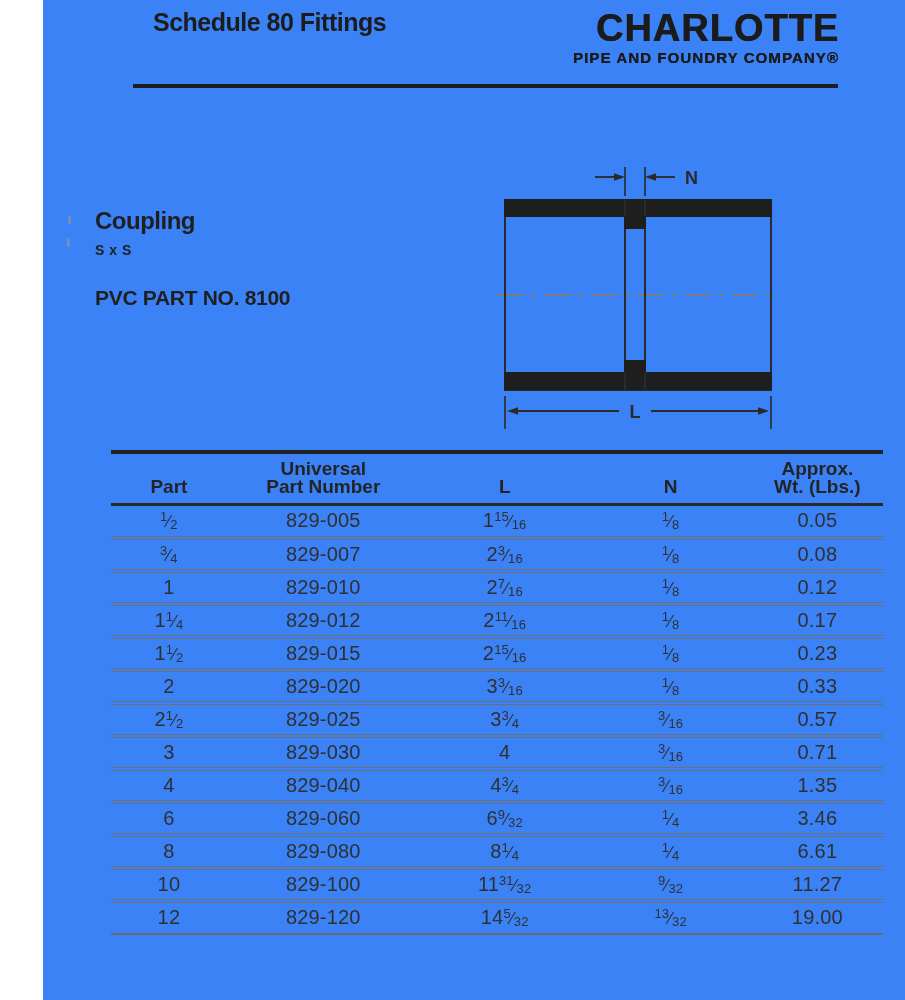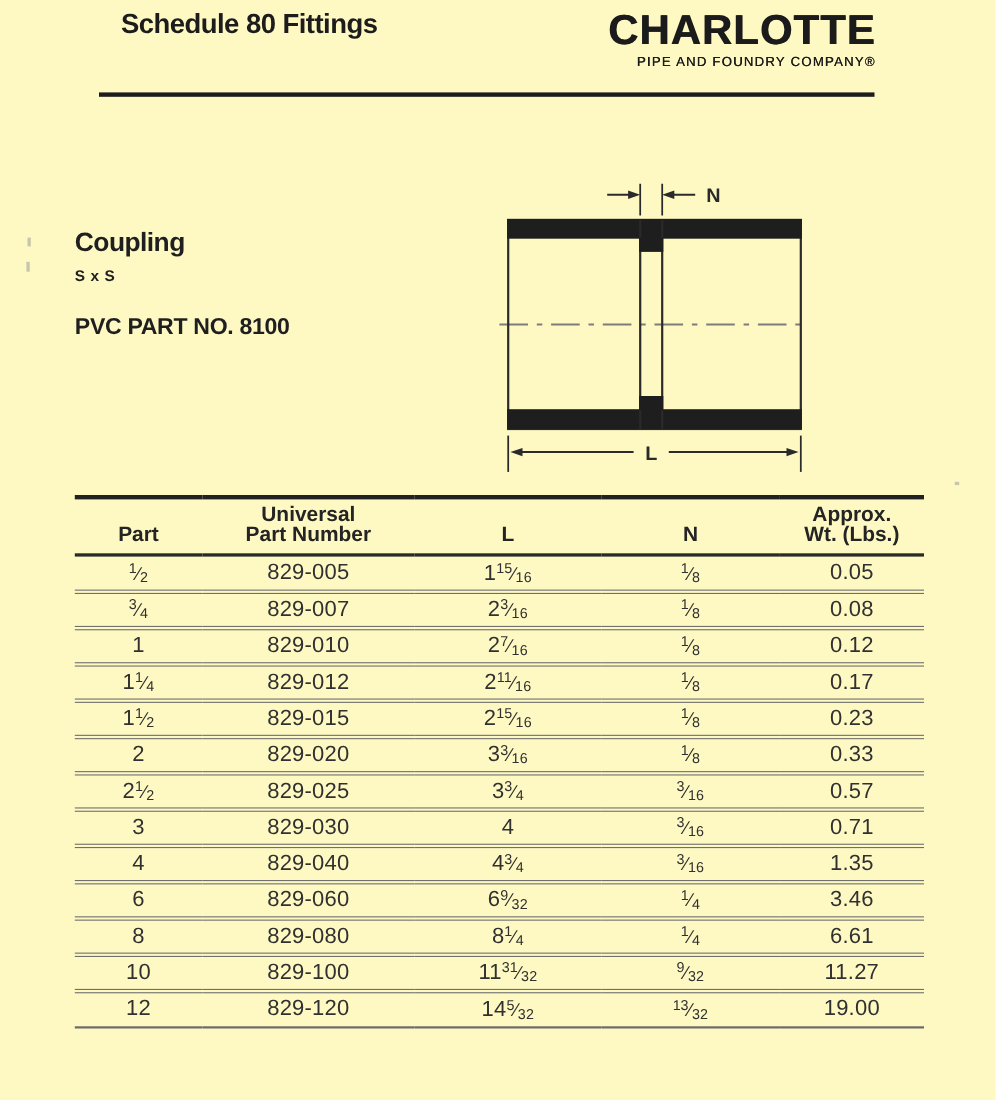--- a/index.html
+++ b/index.html
@@ -6,48 +6,49 @@
   html,body { width:905px; height:1000px; }
   body {
     font-family:"Liberation Sans", sans-serif;
     background:#ffffff;
     color:#262626;
     position:relative;
     overflow:hidden;
   }
   .page {
     position:absolute; inset:0;
-    background:#fef9c3;
+    background:#3b82f6;
+    margin-left:43px;
   }
   
   .doc-title {
     position:absolute; left:110px; top:8px;
     font-size:25px; font-weight:bold; letter-spacing:-0.5px;
     color:#1c1c1c;
   }
   .logo {
     position:absolute; left:512px; top:8px; width:284px;
     text-align:right; color:#1b1b1b;
   }
   .logo-name {
     font-size:38px; font-weight:bold; letter-spacing:1px; line-height:40px;
     text-shadow:0.7px 0 0 #1b1b1b;
     white-space:nowrap;
   }
   .logo-tagline {
-    font-size:12px; font-weight:normal; letter-spacing:1.1px;
+    font-size:15px; font-weight:bold; letter-spacing:1.1px;
     margin-top:1px; white-space:nowrap;
     text-shadow:0.3px 0 0 #1b1b1b;
   }
   .header-rule {
     position:absolute; left:90px; top:84px; width:705px; height:4px;
     background:#1d1d1d;
   }
   
-  .product { position:absolute; left:68px; top:207px; color:#1f1f1f; }
+  .product { position:absolute; left:52px; top:207px; color:#1f1f1f; }
   .product-name { font-size:24px; font-weight:bold; letter-spacing:-0.5px; }
   .product-config { font-size:14px; font-weight:bold; margin-top:7px; letter-spacing:0.5px; }
   .product-partno { font-size:21px; font-weight:bold; margin-top:28px; letter-spacing:-0.3px; }
   
   .diagram { position:absolute; left:440px; top:155px; width:320px; height:285px; }
   .diagram text { font-family:"Liberation Sans", sans-serif; font-weight:bold; fill:#2a2a2a; }
   
   .spec-table {
     position:absolute; left:68px; top:450px; width:772px;
     border-collapse:collapse; table-layout:fixed;

